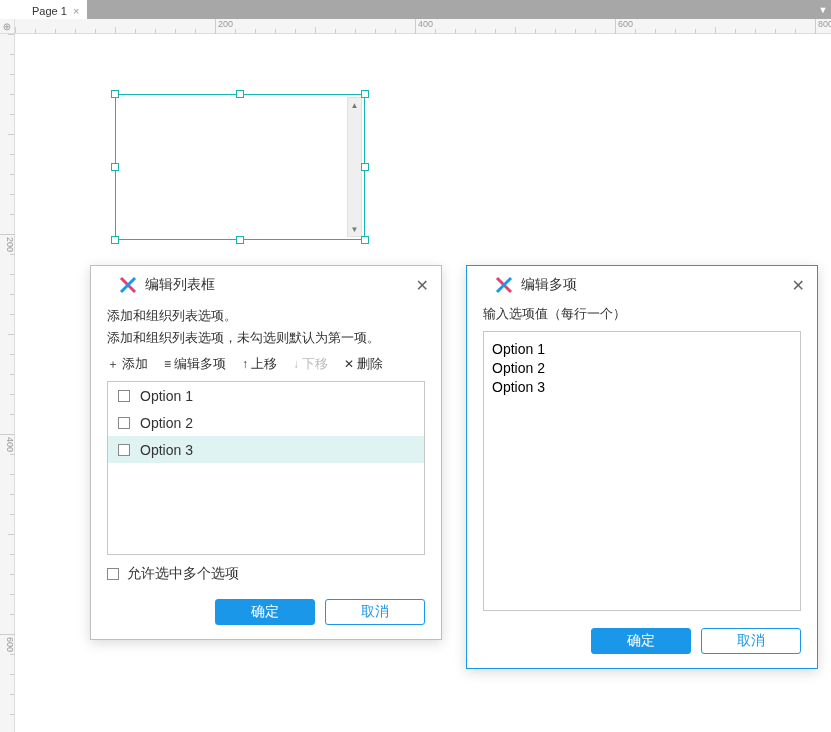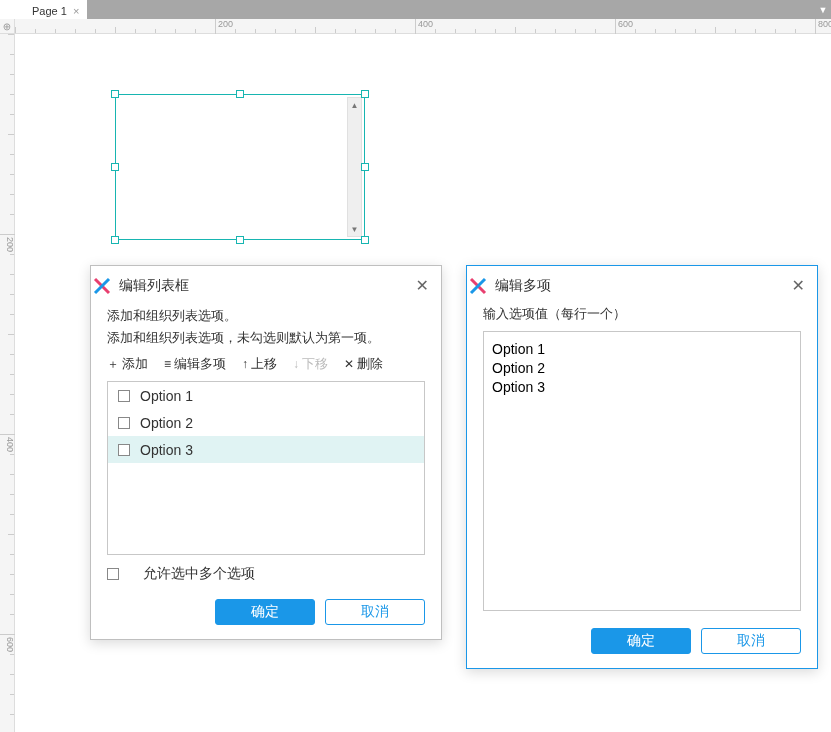--- a/index.html
+++ b/index.html
@@ -135,22 +135,22 @@
   }
 
   .dialog {
     position: absolute;
     background: #fff;
     border: 1px solid #bfbfbf;
     box-shadow: 0 3px 12px rgba(0,0,0,0.15);
   }
   .dialog .dlg-head {
     display: flex;
-    align-items: center;
-    padding: 10px 12px 6px 2px;
+    align-items: flex-start;
+    padding: 10px 12px 6px 28px;
   }
   .dialog .dlg-head .dlg-title {
     font-size: 14px;
     margin-left: 8px;
     flex: 1;
   }
   .dialog .dlg-head .dlg-close {
     font-size: 16px;
     color: #666;
     cursor: pointer;
@@ -189,21 +189,21 @@
   }
   .dlg1 .listrow.selected { background: #e0f3f3; }
   .dlg1 .chk {
     width: 12px; height: 12px;
     border: 1px solid #888;
     background: #fff;
     display: inline-block;
   }
   .dlg1 .allowmulti {
     margin-top: 10px;
-    display: flex; align-items: center; gap: 24px;
+    display: flex; align-items: center; gap: 8px;
     font-size: 14px;
   }
   .dlg1 .btnrow {
     margin-top: 16px;
     display: flex; justify-content: flex-end; gap: 10px;
   }
 
   .dlg2 { left: 466px; top: 265px; width: 352px; border-color: #1a97e8; }
   .dlg2 .body { padding: 4px 16px 14px 16px; }
   .dlg2 .prompt { font-size: 13px; margin-bottom: 8px; }

